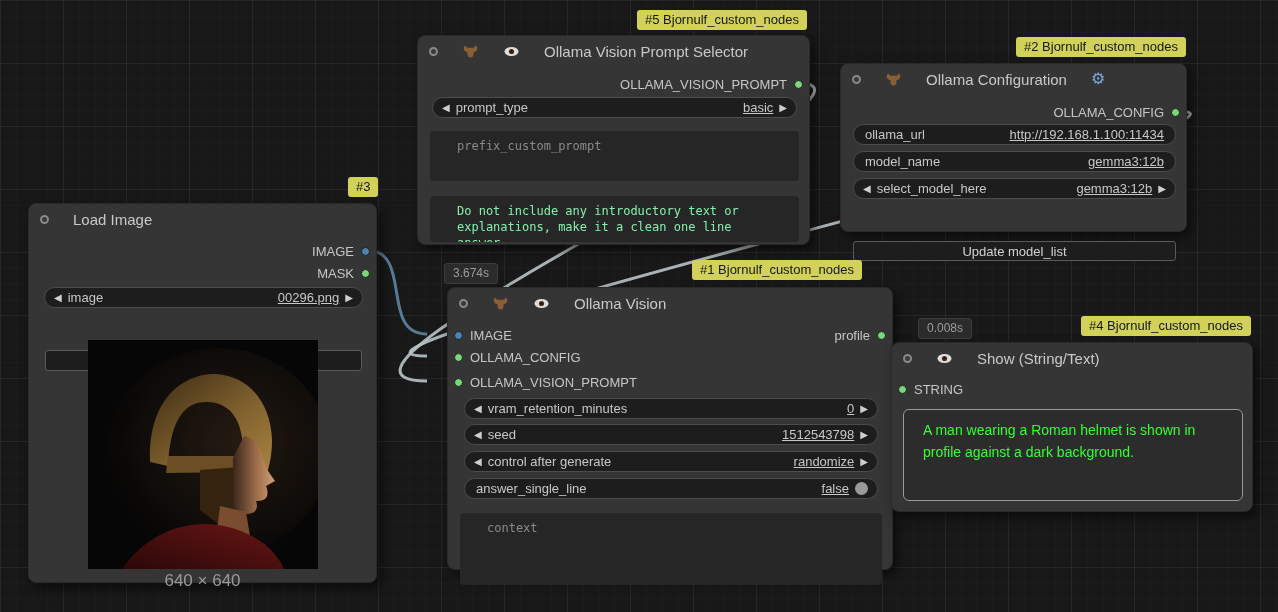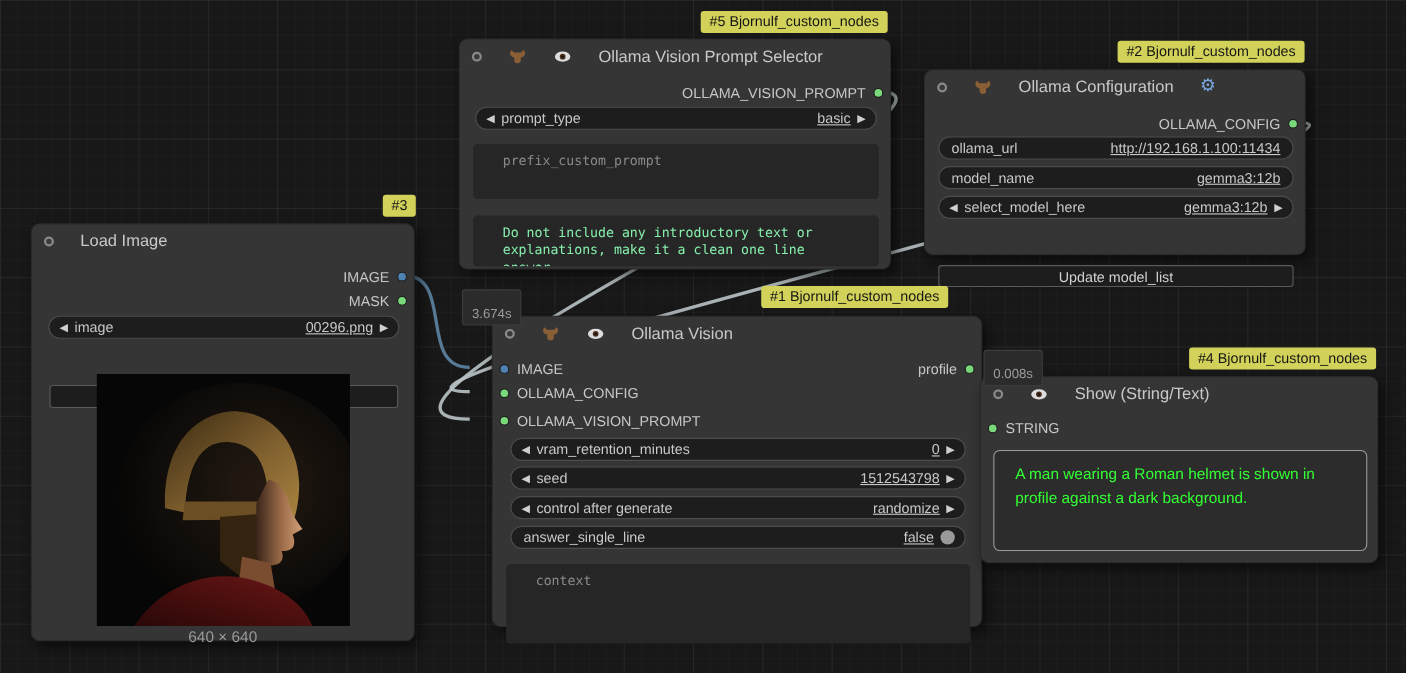--- a/index.html
+++ b/index.html
@@ -66,26 +66,27 @@
   .show-box {
     position:absolute; background:#2c2c2c; border:1px solid #9a9a9a; border-radius:6px;
     padding:9px 19px; font-size:14px; line-height:1.58; color:#33ff33; overflow:hidden;
   }
   .badge {
     position:absolute; z-index:3; background:#d2d25a; color:#161616;
     font-size:13px; padding:2px 8px 3px; border-radius:3px; white-space:nowrap;
   }
   .timer {
     position:absolute; z-index:3; background:#2b2b2b; color:#9c9c9c;
-    font-size:12px; padding:14px 8px 3px; border-radius:3px; border:1px solid #3c3c3c;
+    font-size:12px; padding:2px 8px 3px; border-radius:3px; border:1px solid #3c3c3c;
     white-space:nowrap;
+    margin-left:24px;
   }
   .img-caption {
     position:absolute; width:100%; text-align:center;
-    font-size:14px; color:#9a9a9a;
+    font-size:17px; color:#9a9a9a;
   }
   .img-frame { position:absolute; overflow:hidden; background:#060606; }
 </style>
 </head>
 <body>
 
 <div id="canvas">
 
   <svg class="wires" width="1278" height="612" viewBox="0 0 1278 612">
     <path d="M 366 250 C 414 250 379 334 427 334" stroke="#5b7f9d" stroke-width="3" fill="none" opacity="0.95"></path>

